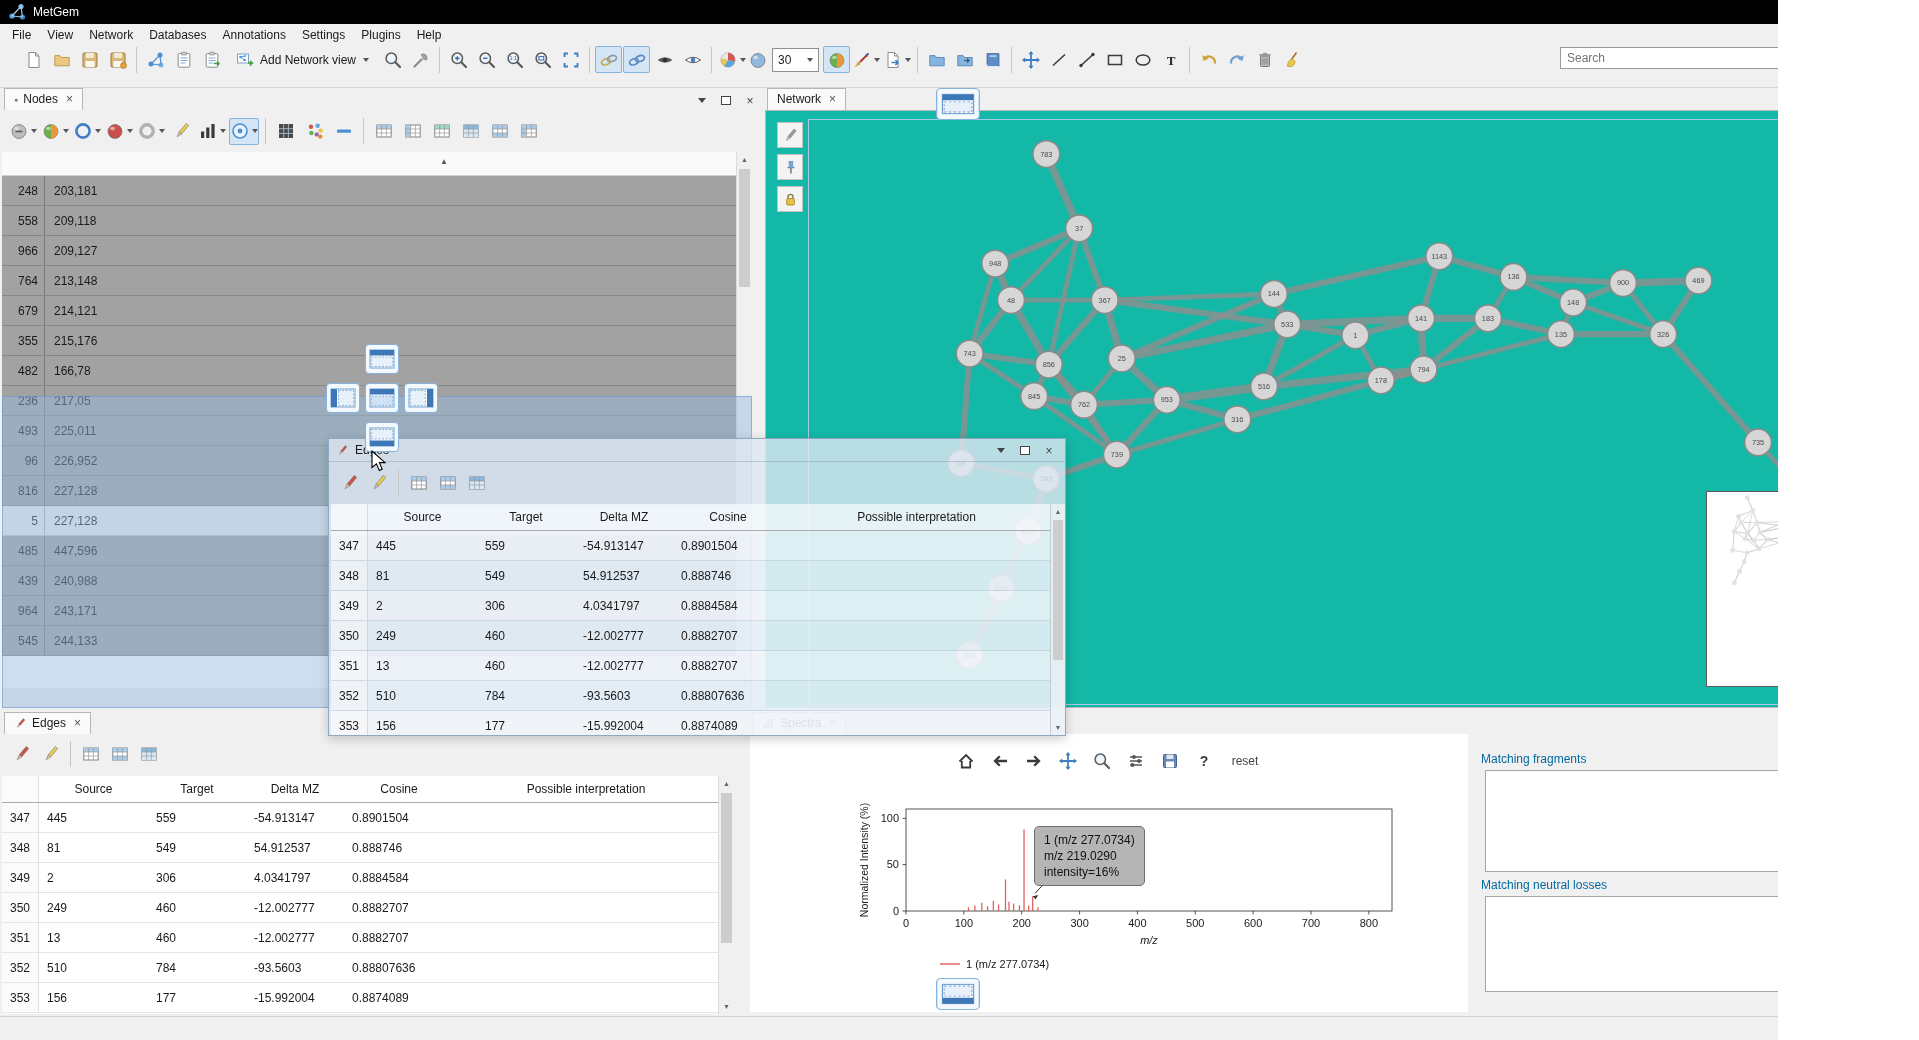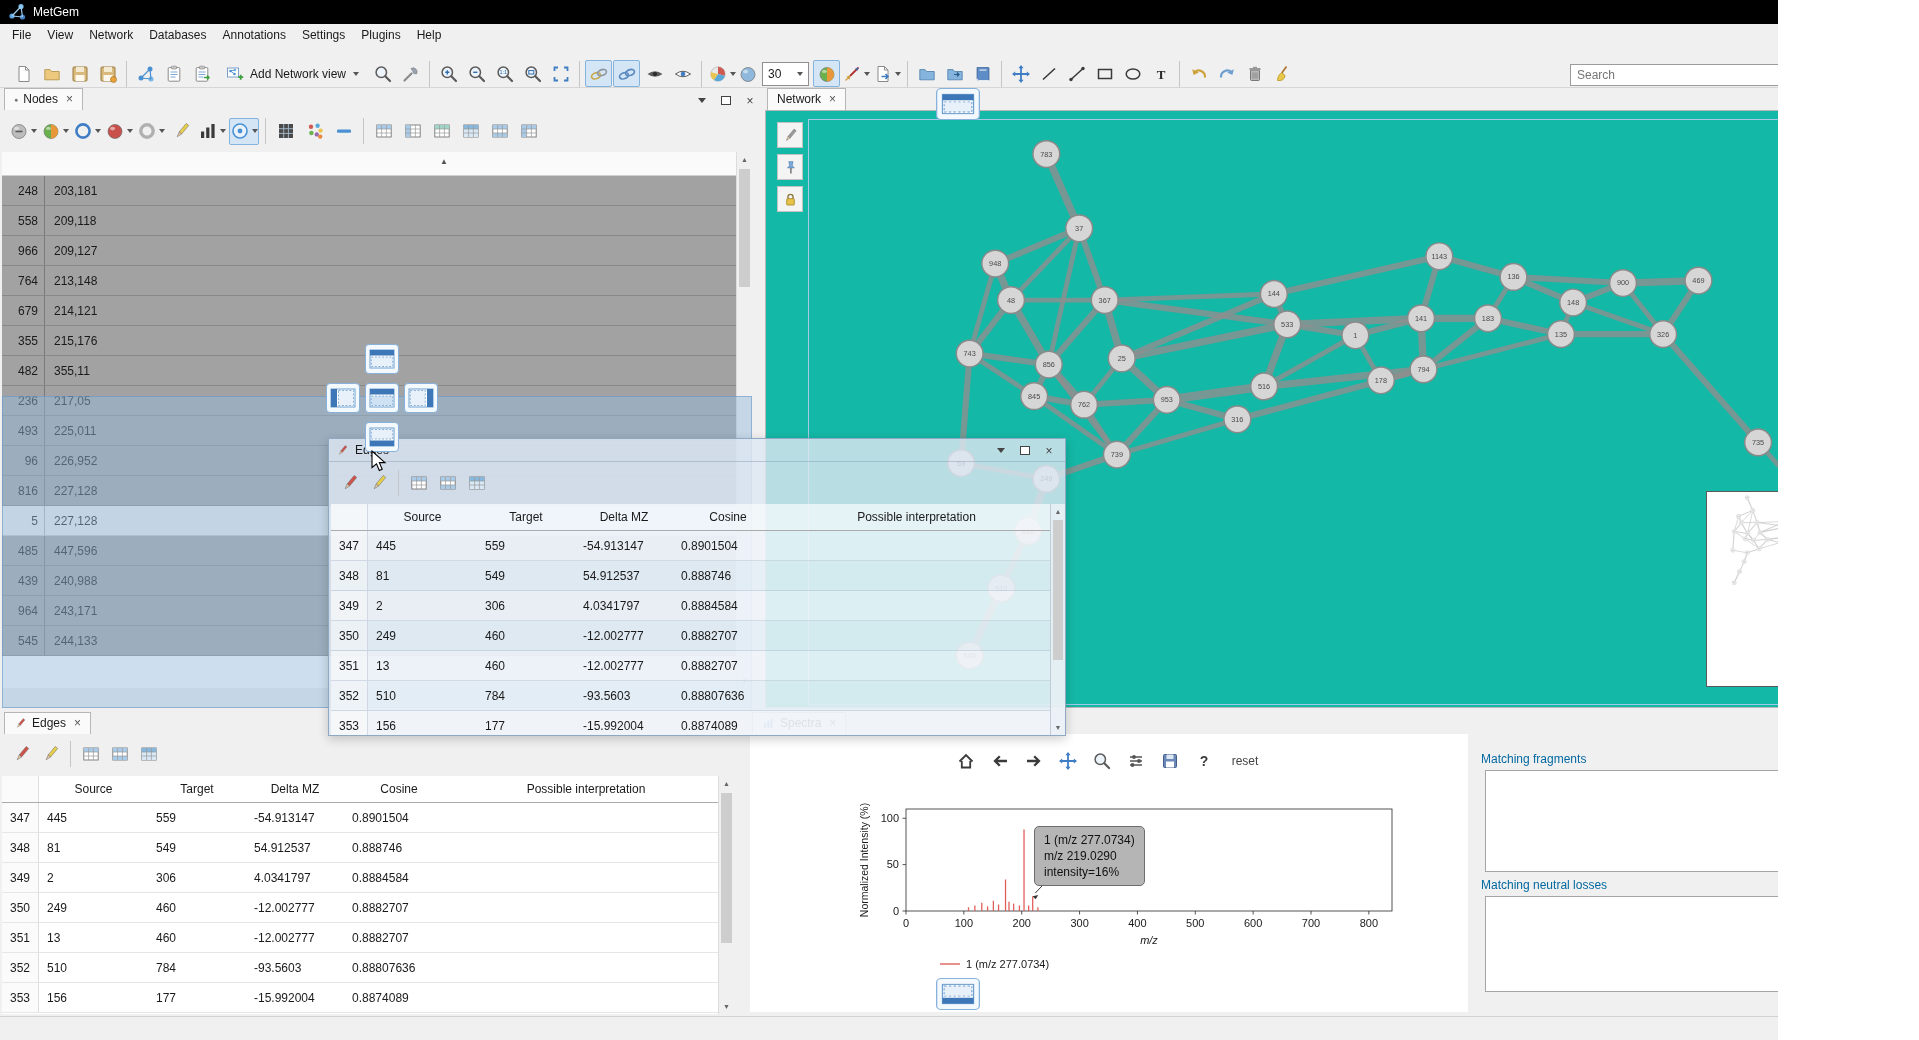--- a/index.html
+++ b/index.html
@@ -9,21 +9,21 @@
 #titlebar{position:absolute;left:0;top:0;width:1919px;height:24px;background:#000;display:flex;align-items:center;color:#fff}
 #titlebar .ttl{margin-left:6px;font-size:12px}
 #winbtns{margin-left:auto;display:flex;height:24px}
 .wbtn{width:43px;height:24px;display:flex;align-items:center;justify-content:center;color:#fff;font-size:13px}
 .maxglyph{width:9px;height:9px;border:1px solid #fff}
 .minglyph{width:10px;height:1px;background:#fff;margin-top:6px}
 
 #menubar{position:absolute;left:0;top:24px;width:1919px;height:22px;background:#f0f0f0;display:flex;align-items:center;padding-left:4px}
 .menu-item{padding:3px 8px}
 
-#toolbar{position:absolute;left:0;top:46px;width:1919px;height:42px;background:#f0f0f0;border-bottom:1px solid #d6d6d6;display:flex;align-items:flex-end;padding:0 10px;box-sizing:border-box}
+#toolbar{position:absolute;left:0;top:46px;width:1919px;height:42px;background:#f0f0f0;border-bottom:1px solid #d6d6d6;display:flex;align-items:flex-start;padding:0 20px;box-sizing:border-box}
 .ticons{display:flex;align-items:center;gap:1px}
 .tbtn{height:27px;min-width:27px;display:flex;align-items:center;justify-content:center;border:1px solid transparent;border-radius:2px;box-sizing:border-box}
 .tbtn.ck{background:#d4e6f6;border-color:#84b3de}
 .tbtn .icn,.icn{display:flex;align-items:center;justify-content:center}
 .icn svg{width:20px;height:20px;display:block}
 .caret{width:0;height:0;border-left:3.5px solid transparent;border-right:3.5px solid transparent;border-top:4px solid #555;margin-left:2px}
 .tsep{width:1px;height:26px;background:#c6c6c6;margin:0 4px}
 .tbtn-wide{width:auto;padding:0 8px;gap:5px}
 .combo{display:flex;align-items:center;background:#fff;border:1px solid #8f8f8f;height:22px;padding:0 5px;gap:14px;margin:0 3px}
 #search-wrap{margin-left:auto;display:flex;align-items:center;margin-right:20px}
@@ -681,21 +681,21 @@
       <div class="nrow">
         <div class="nrh">679</div>
         <div class="ncv">214,121</div>
       </div>
       <div class="nrow">
         <div class="nrh">355</div>
         <div class="ncv">215,176</div>
       </div>
       <div class="nrow">
         <div class="nrh">482</div>
-        <div class="ncv">355,11</div>
+        <div class="ncv">166,78</div>
       </div>
       <div class="nrow">
         <div class="nrh">236</div>
         <div class="ncv">217,05</div>
       </div>
       <div class="nrow">
         <div class="nrh">493</div>
         <div class="ncv">225,011</div>
       </div>
       <div class="nrow">

